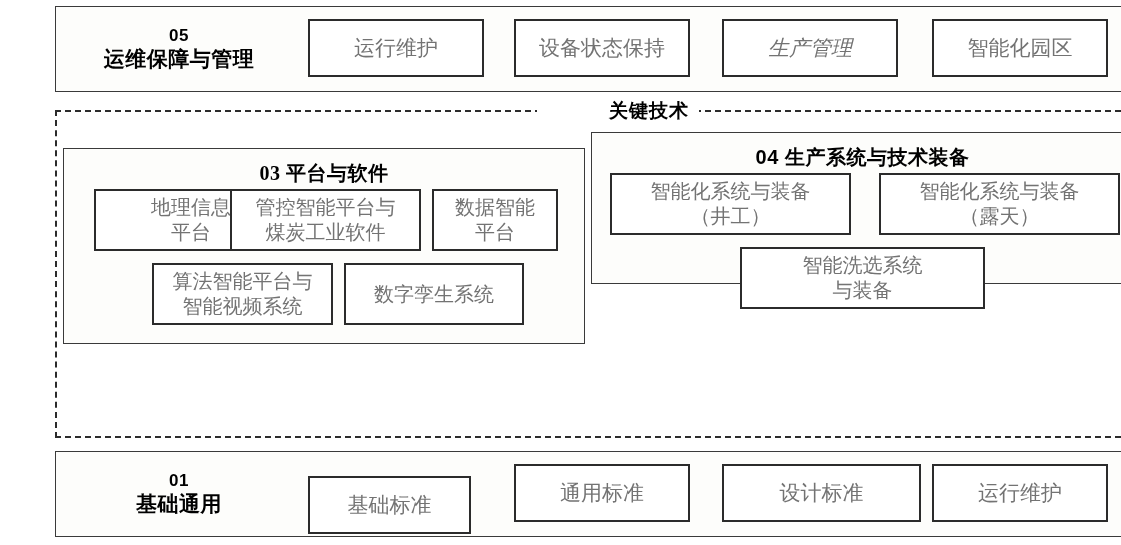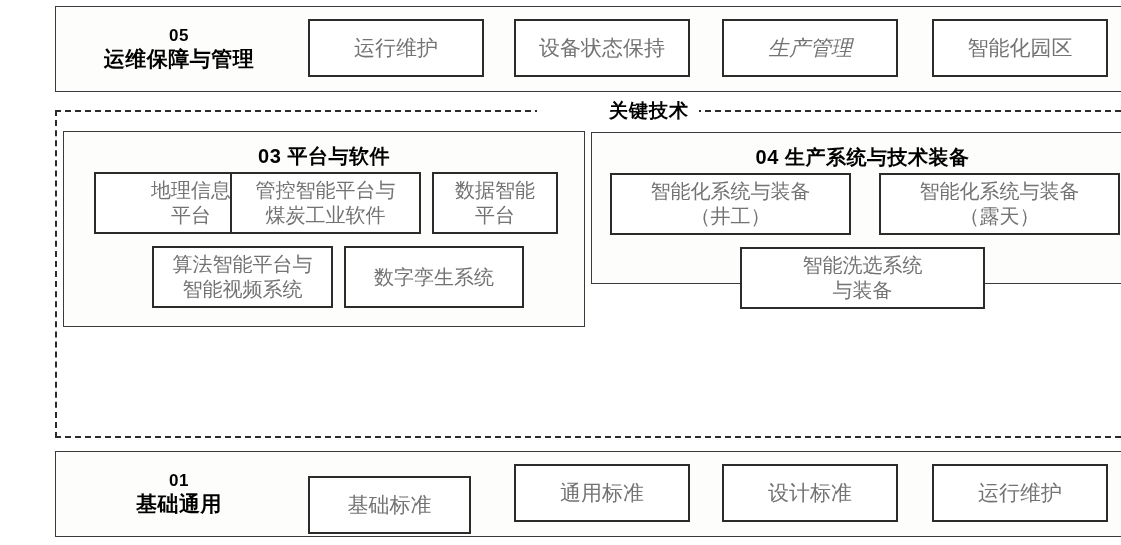--- a/index.html
+++ b/index.html
@@ -123,21 +123,21 @@
       <div class="box" style="left:6px; top:12px; width:176px; height:58px;">运行维护</div>
       <div class="box" style="left:212px; top:12px; width:176px; height:58px;">设备状态保持</div>
       <div class="box" style="left:420px; top:12px; width:176px; height:58px;font-style:italic;">生产管理</div>
       <div class="box" style="left:630px; top:12px; width:176px; height:58px;">智能化园区</div>
     </div>
   </div>
 
   <div class="dashed-wrap" style="left:7px; top:110px; width:1106px; height:328px;"></div>
   <div class="dashed-title" style="left:489px; top:101px; width:142px; height:20px;">关键技术</div>
 
-  <div class="section" style="left:15px; top:131px; width:522px; height:196px;">
+  <div class="section" style="left:15px; top:148px; width:522px; height:196px;font-family:Liberation Serif, serif;">
     <div class="section-title" style="top:11px;">03 平台与软件</div>
     <div class="box" style="left:30px; top:40px; width:146px; height:62px; font-size:20px;padding-left:48px;">地理信息
 平台</div>
     <div class="box" style="left:166px; top:40px; width:191px; height:62px; font-size:20px;">管控智能平台与
 煤炭工业软件</div>
     <div class="box" style="left:368px; top:40px; width:126px; height:62px; font-size:20px;">数据智能
 平台</div>
     <div class="box" style="left:88px; top:114px; width:181px; height:62px; font-size:20px;">算法智能平台与
 智能视频系统</div>
     <div class="box" style="left:280px; top:114px; width:180px; height:62px; font-size:20px;">数字孪生系统</div>
@@ -155,18 +155,18 @@
 
 
   <div class="band" style="left:7px; top:451px; width:1106px; height:86px;">
     <div class="row-label" style="width:246px;">
       <span class="num">01</span>
       <span class="name">基础通用</span>
     </div>
     <div class="items">
       <div class="box" style="left:6px; top:24px; width:163px; height:58px;">基础标准</div>
       <div class="box" style="left:212px; top:12px; width:176px; height:58px;">通用标准</div>
-      <div class="box" style="left:420px; top:12px; width:176px; height:58px;">设计标准</div>
+      <div class="box" style="left:420px; top:12px; width:199px; height:58px;">设计标准</div>
       <div class="box" style="left:630px; top:12px; width:176px; height:58px;">运行维护</div>
     </div>
   </div>
 
 </div>
 
 </body></html>

